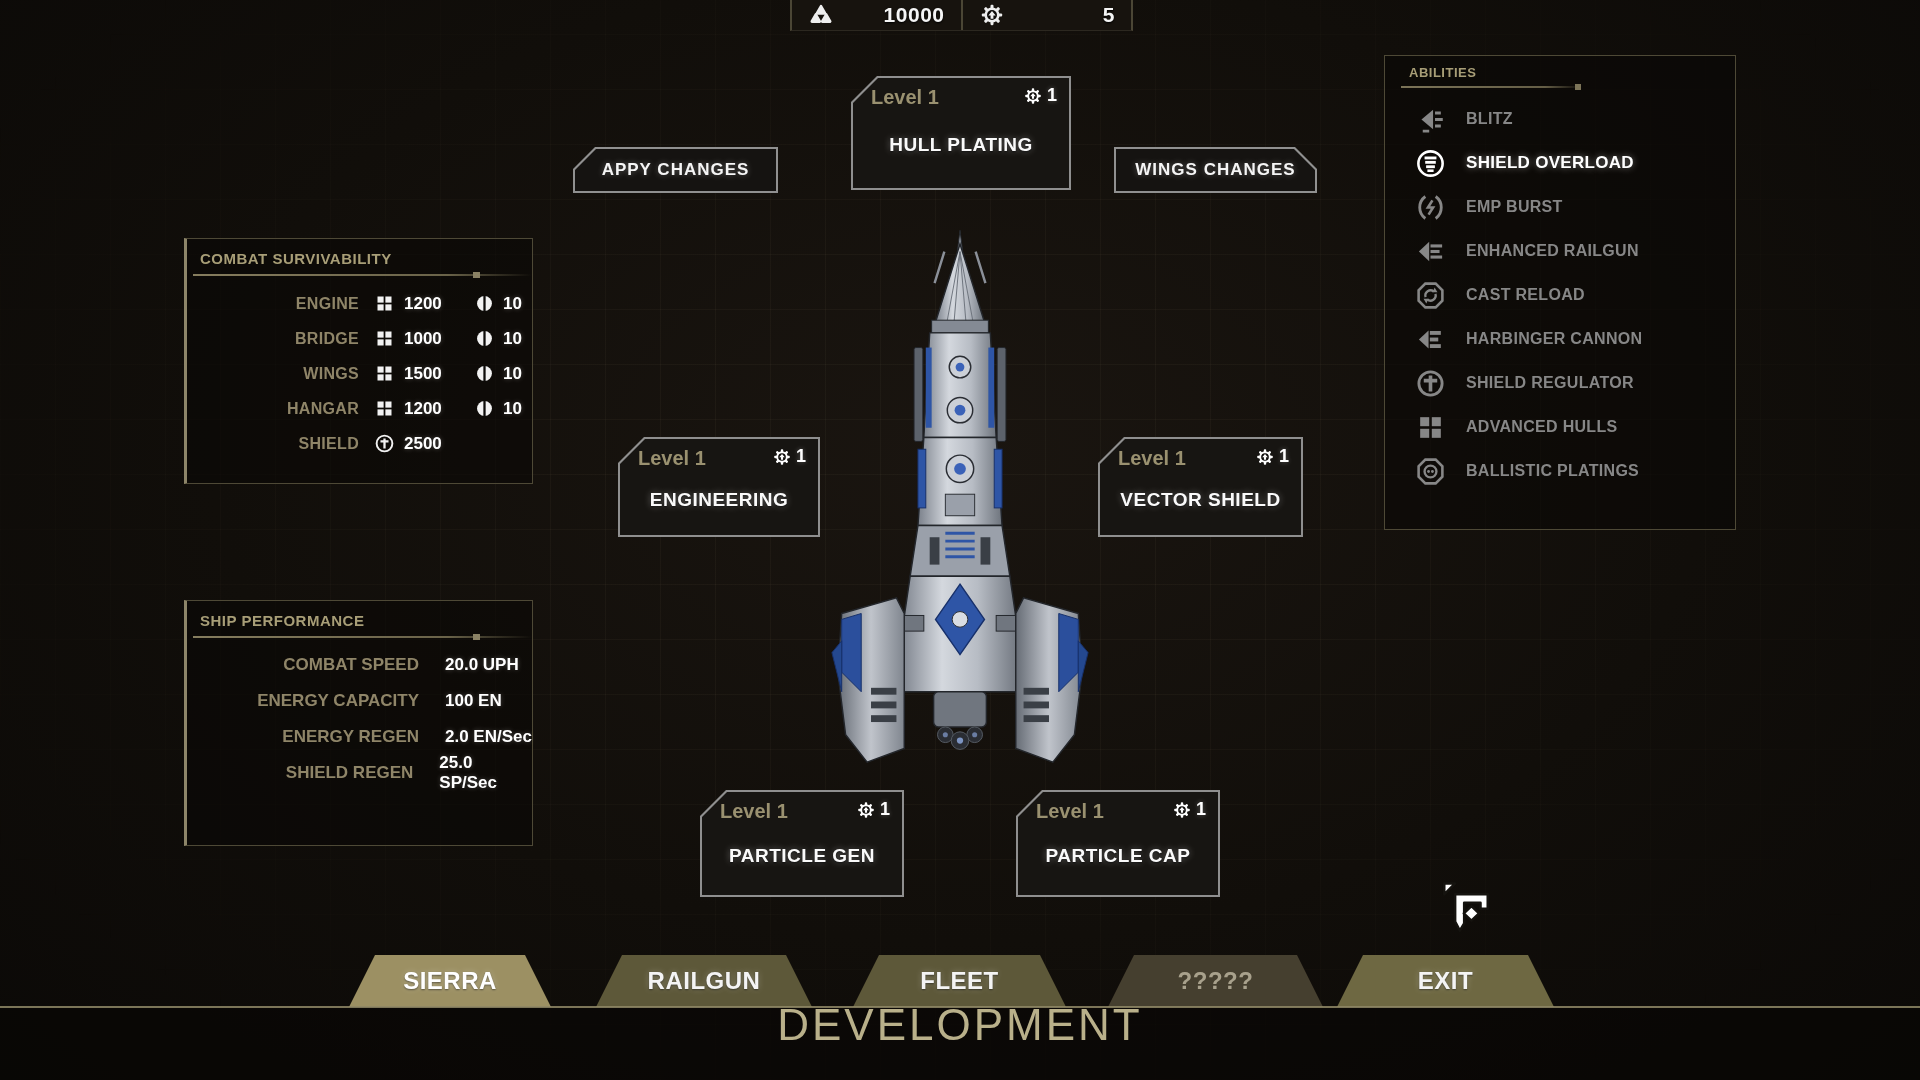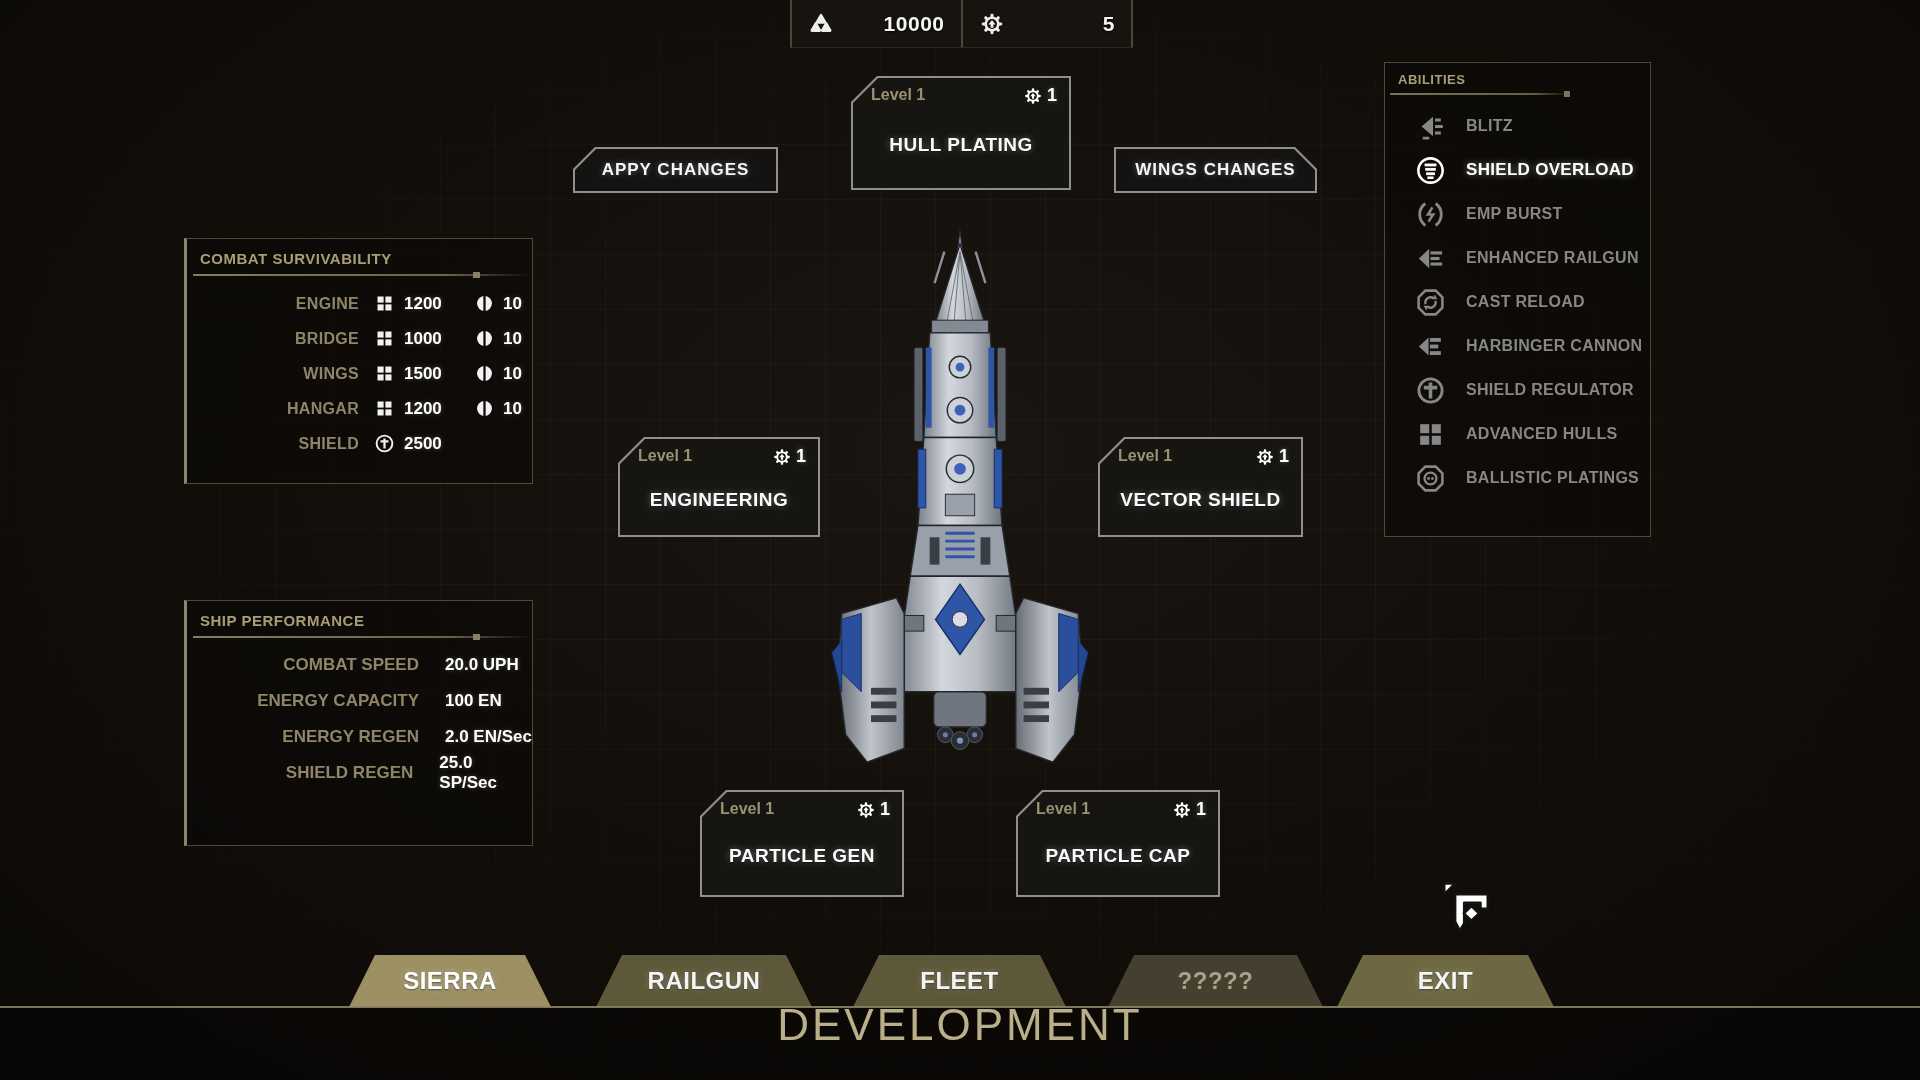--- a/index.html
+++ b/index.html
@@ -12,38 +12,38 @@
   .grid{
     position:absolute; inset:0; pointer-events:none;
     background-image:
       repeating-linear-gradient(0deg, rgba(210,190,150,0.045) 0 1px, transparent 1px 55px),
       repeating-linear-gradient(90deg, rgba(210,190,150,0.045) 0 1px, transparent 1px 55px);
     mask-image: radial-gradient(ellipse at 50% 45%, #000 30%, transparent 85%);
     -webkit-mask-image: radial-gradient(ellipse at 50% 45%, #000 30%, transparent 85%);
   }
 
   
-  .resbar{ position:absolute; left:790px; top:0; width:343px; height:48px;
+  .resbar{ position:absolute; left:790px; top:0; width:343px; height:31px;
     display:flex; background:#17130e; border-bottom:1px solid #2c2820;
     border-left:2px solid #4b4635; border-right:2px solid #4b4635;}
   .rescell{ flex:1; display:flex; align-items:center; justify-content:space-between;
     padding:0 16px; }
   .rescell + .rescell{ border-left:2px solid #4b4635; }
   .resval{ color:#f5f5f5; font-size:21px; font-weight:bold; letter-spacing:.5px;
     text-shadow:0 1px 2px #000; }
   .resicon{ width:26px; height:26px; color:#eee; }
 
   
   .node{ position:absolute; }
   .node .frame{ position:absolute; inset:0; background:#8f8f8f;
     clip-path:polygon(26px 0,100% 0,100% 100%,0 100%,0 26px); }
   .node .inner{ position:absolute; inset:2px; background:rgba(13,11,8,.92);
     clip-path:polygon(25px 0,100% 0,100% 100%,0 100%,0 25px); }
   .node .lvl{ position:absolute; left:20px; top:10px; color:#9a9170;
-    font-size:16px; font-weight:bold; }
+    font-size:20px; font-weight:bold; }
   .node .cnt{ position:absolute; right:14px; top:9px; color:#fff;
     font-size:18px; font-weight:bold; display:flex; align-items:center; gap:4px;
     text-shadow:0 0 5px rgba(255,255,255,.3);}
   .node .cnt .gear{ width:20px; height:20px; color:#fff; }
   .node .nm{ position:absolute; left:0; right:0; text-align:center; color:#fafafa;
     font-size:19px; font-weight:bold; letter-spacing:.5px;
     text-shadow:0 0 7px rgba(255,255,255,.35), 0 1px 2px #000; }
 
   
   .cbtn{ position:absolute; height:46px; cursor:pointer; }
@@ -74,22 +74,22 @@
     font-weight:bold; text-shadow:0 0 5px rgba(255,255,255,.25);}
   .srow .v2{ margin-left:8px; color:#fff; font-size:17px; font-weight:bold;
     text-shadow:0 0 5px rgba(255,255,255,.25);}
   .prow{ display:flex; align-items:center; height:36px;margin-left:40px; }
   .prow .lb{ width:192px; text-align:right; color:#8f8568; font-size:17px;
     font-weight:bold; }
   .prow .vl{ margin-left:26px; color:#fff; font-size:17px; font-weight:bold;
     text-shadow:0 0 5px rgba(255,255,255,.25);}
 
   
-  .abilities{ position:absolute; left:1384px; top:62px; width:267px; height:475px;
-    background:rgba(10,8,6,.55); border:1px solid #4e4936; }
+  .abilities{ position:absolute; left:1384px; top:55px; width:352px; height:475px;
+    background:rgba(10,8,6,.55); border:1px solid #4e4936;padding-left:11px; }
   .abilities .hd{ color:#a89e77; font-size:13px; font-weight:bold;
     letter-spacing:.5px; padding:9px 0 0 13px; }
   .abilities .uln{ position:relative; height:2px; margin:6px 0 0 5px; width:180px;
     background:linear-gradient(90deg,#7c7458 0%, #655e46 80%, transparent 100%); }
   .abilities .uln::after{ content:""; position:absolute; right:0; top:-2px;
     width:6px; height:6px; background:#7c7458; }
   .ablist{ position:absolute; left:0; right:0; top:41px; }
   .abrow{ height:44px; display:flex; align-items:center; padding-left:30px;
     color:#878787; cursor:pointer;text-align:right; }
   .abrow .aic{ width:31px; height:31px; flex:none; }

